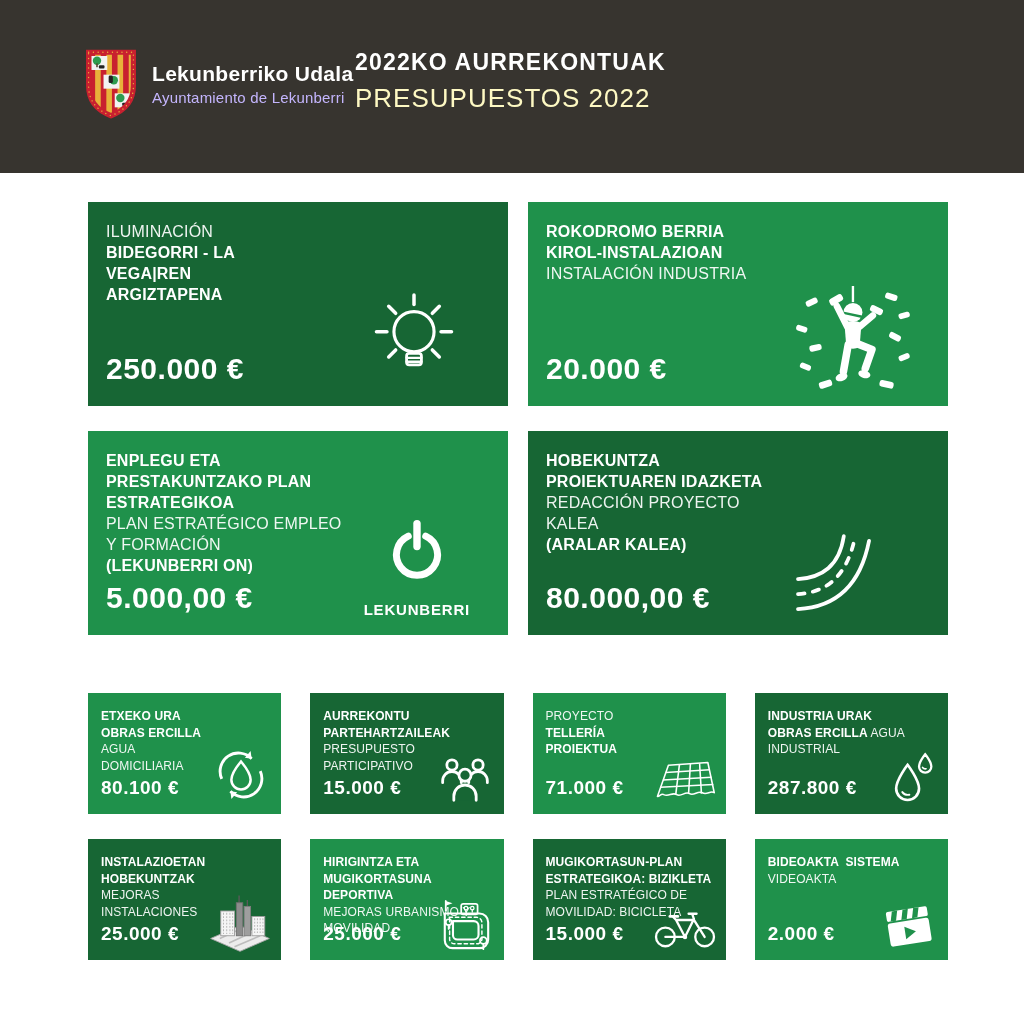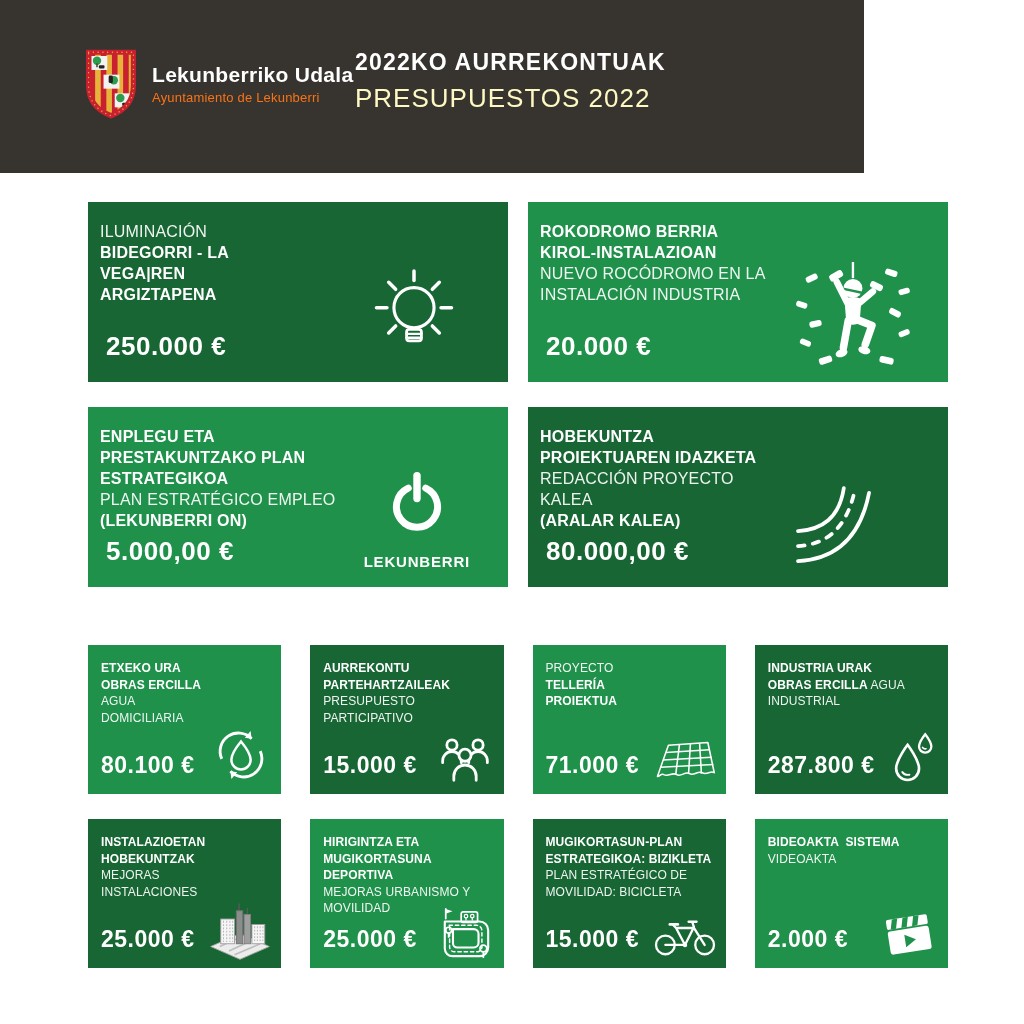--- a/index.html
+++ b/index.html
@@ -3,46 +3,46 @@
 <meta charset="utf-8">
 <style>
   * { margin:0; padding:0; box-sizing:border-box; }
   html,body { width:1024px; height:1024px; }
   body {
     font-family:"Liberation Sans","DejaVu Sans",sans-serif;
     background:#fff; overflow:hidden;
     --c-header:#37342F; --c-dark:#176634; --c-medium:#1F914B; --c-text:#FFFFFF;
   }
   
-  .header { position:relative; width:864px; height:173px; background:var(--c-header); }
+  .header { position:relative; width:1024px; height:173px; background:var(--c-header); }
   .brand { position:absolute; left:83px; top:46px; display:flex; align-items:center; gap:13px; }
   .brand-text .brand-name { color:#fff; font-size:21px; font-weight:600; letter-spacing:.3px; }
-  .brand-text .brand-sub  { color:#f97316; font-size:13px; margin-top:3px; letter-spacing:.2px; }
+  .brand-text .brand-sub  { color:#c4b5fd; font-size:15px; margin-top:3px; letter-spacing:.2px; }
   .titles { position:absolute; left:355px; top:49px; }
   .titles h1 { color:#fff; font-size:23px; font-weight:800; letter-spacing:1.2px; }
   .titles h2 { color:#fef9c3; font-size:26px; font-weight:400; letter-spacing:1px; margin-top:7px; }
   
   main { width:860px; margin-left:88px; }
   .grid { display:grid; }
   .grid.large { margin-top:29px; grid-template-columns:1fr 1fr; column-gap:20px; row-gap:25px; }
   .grid.small { margin-top:58px; grid-template-columns:repeat(4,1fr); column-gap:29px; row-gap:25px; }
   
   .card { position:relative; color:var(--c-text); overflow:hidden; }
   .card.dark   { background:var(--c-dark); }
   .card.medium { background:var(--c-medium); }
-  .card.large { height:180px; padding:20px 12px; }
-  .card.small { height:149px; padding:15px 13px; }
+  .card.large { height:204px; padding:20px 18px; }
+  .card.small { height:121px; padding:15px 13px; }
   .tline { white-space:pre; }
   .tline .b { font-weight:700; color:#fff; }
   .tline .r { font-weight:400; color:rgba(255,255,255,.93); }
   .card.large .card-title { font-size:16px; line-height:1.31; letter-spacing:.2px; }
   .card.small .card-title { font-size:12px; line-height:1.38; letter-spacing:.1px; }
   .card-amount { position:absolute; left:18px; bottom:20px; font-weight:800; letter-spacing:.5px; }
-  .card.large .card-amount { font-size:26px; }
-  .card.small .card-amount { left:13px; bottom:15px; font-size:23px; }
+  .card.large .card-amount { font-size:30px; }
+  .card.small .card-amount { left:13px; bottom:15px; font-size:19px; }
   .card-icon { position:absolute; line-height:0; }
   .icon-caption { font-size:15px; font-weight:800; letter-spacing:.8px; text-align:center; margin-top:6px; line-height:1.2; }
   
   .ic-bulb    { right:46px; bottom:22px; }
   .ic-climber { right:34px; bottom:8px;  }
   .ic-power   { right:38px; bottom:16px; text-align:center; line-height:normal; }
   .ic-road    { right:60px; bottom:24px; }
   .ic-recycle { right:12px; bottom:13px; }
   .ic-people  { right:12px; bottom:11px; }
   .ic-roof    { right:9px;  bottom:9px;  }
@@ -122,21 +122,20 @@
           <line x1="26" y1="79" x2="34" y2="71"></line>
           <line x1="84" y1="79" x2="76" y2="71"></line>
         </svg>
       </div>
     </article>
 
     <article class="card large medium">
       <div class="card-title">
           <div class="tline"><span class="b">ROKODROMO BERRIA</span></div>
           <div class="tline"><span class="b">KIROL-INSTALAZIOAN</span></div>
-          <div class="tline"><span class="r">NUEVO ROCÓDROMO EN LA</span></div>
           <div class="tline"><span class="r">INSTALACIÓN INDUSTRIA</span></div>
         </div>
       <div class="card-amount">20.000 €</div>
       <div class="card-icon ic-climber">
         <svg width="124" height="112" viewBox="0 0 130 118">
           <line x1="66" y1="0" x2="66" y2="17" stroke="#fff" stroke-width="2.5"></line>
           <circle cx="66" cy="28" r="10" fill="#fff"></circle>
           <rect x="55" y="29" width="22" height="2.6" fill="#1F914B" transform="rotate(12 66 30)"></rect>
           <path d="M57,39 Q66,35 75,39 L73,64 Q66,68 59,64 Z" fill="#fff"></path>
           <path d="M60,43 L49,21" stroke="#fff" stroke-width="7" stroke-linecap="round"></path>
@@ -162,20 +161,21 @@
         </svg>
       </div>
     </article>
 
     <article class="card large medium">
       <div class="card-title">
           <div class="tline"><span class="b">ENPLEGU ETA</span></div>
           <div class="tline"><span class="b">PRESTAKUNTZAKO PLAN</span></div>
           <div class="tline"><span class="b">ESTRATEGIKOA</span></div>
           <div class="tline"><span class="r">PLAN ESTRATÉGICO EMPLEO</span></div>
+          <div class="tline"><span class="r">Y FORMACIÓN</span></div>
           <div class="tline"><span class="b">(LEKUNBERRI ON)</span></div>
         </div>
       <div class="card-amount">5.000,00 €</div>
       <div class="card-icon ic-power">
         <svg width="66" height="74" viewBox="0 0 80 90" fill="none" stroke="#fff" stroke-linecap="round">
           <path d="M50.6,23.3 A25,25 0 1 1 29.4,23.3" stroke-width="8.5"></path>
           <line x1="40" y1="8" x2="40" y2="36" stroke-width="9"></line>
         </svg>
         <div class="icon-caption">LEKUNBERRI</div>
       </div>

